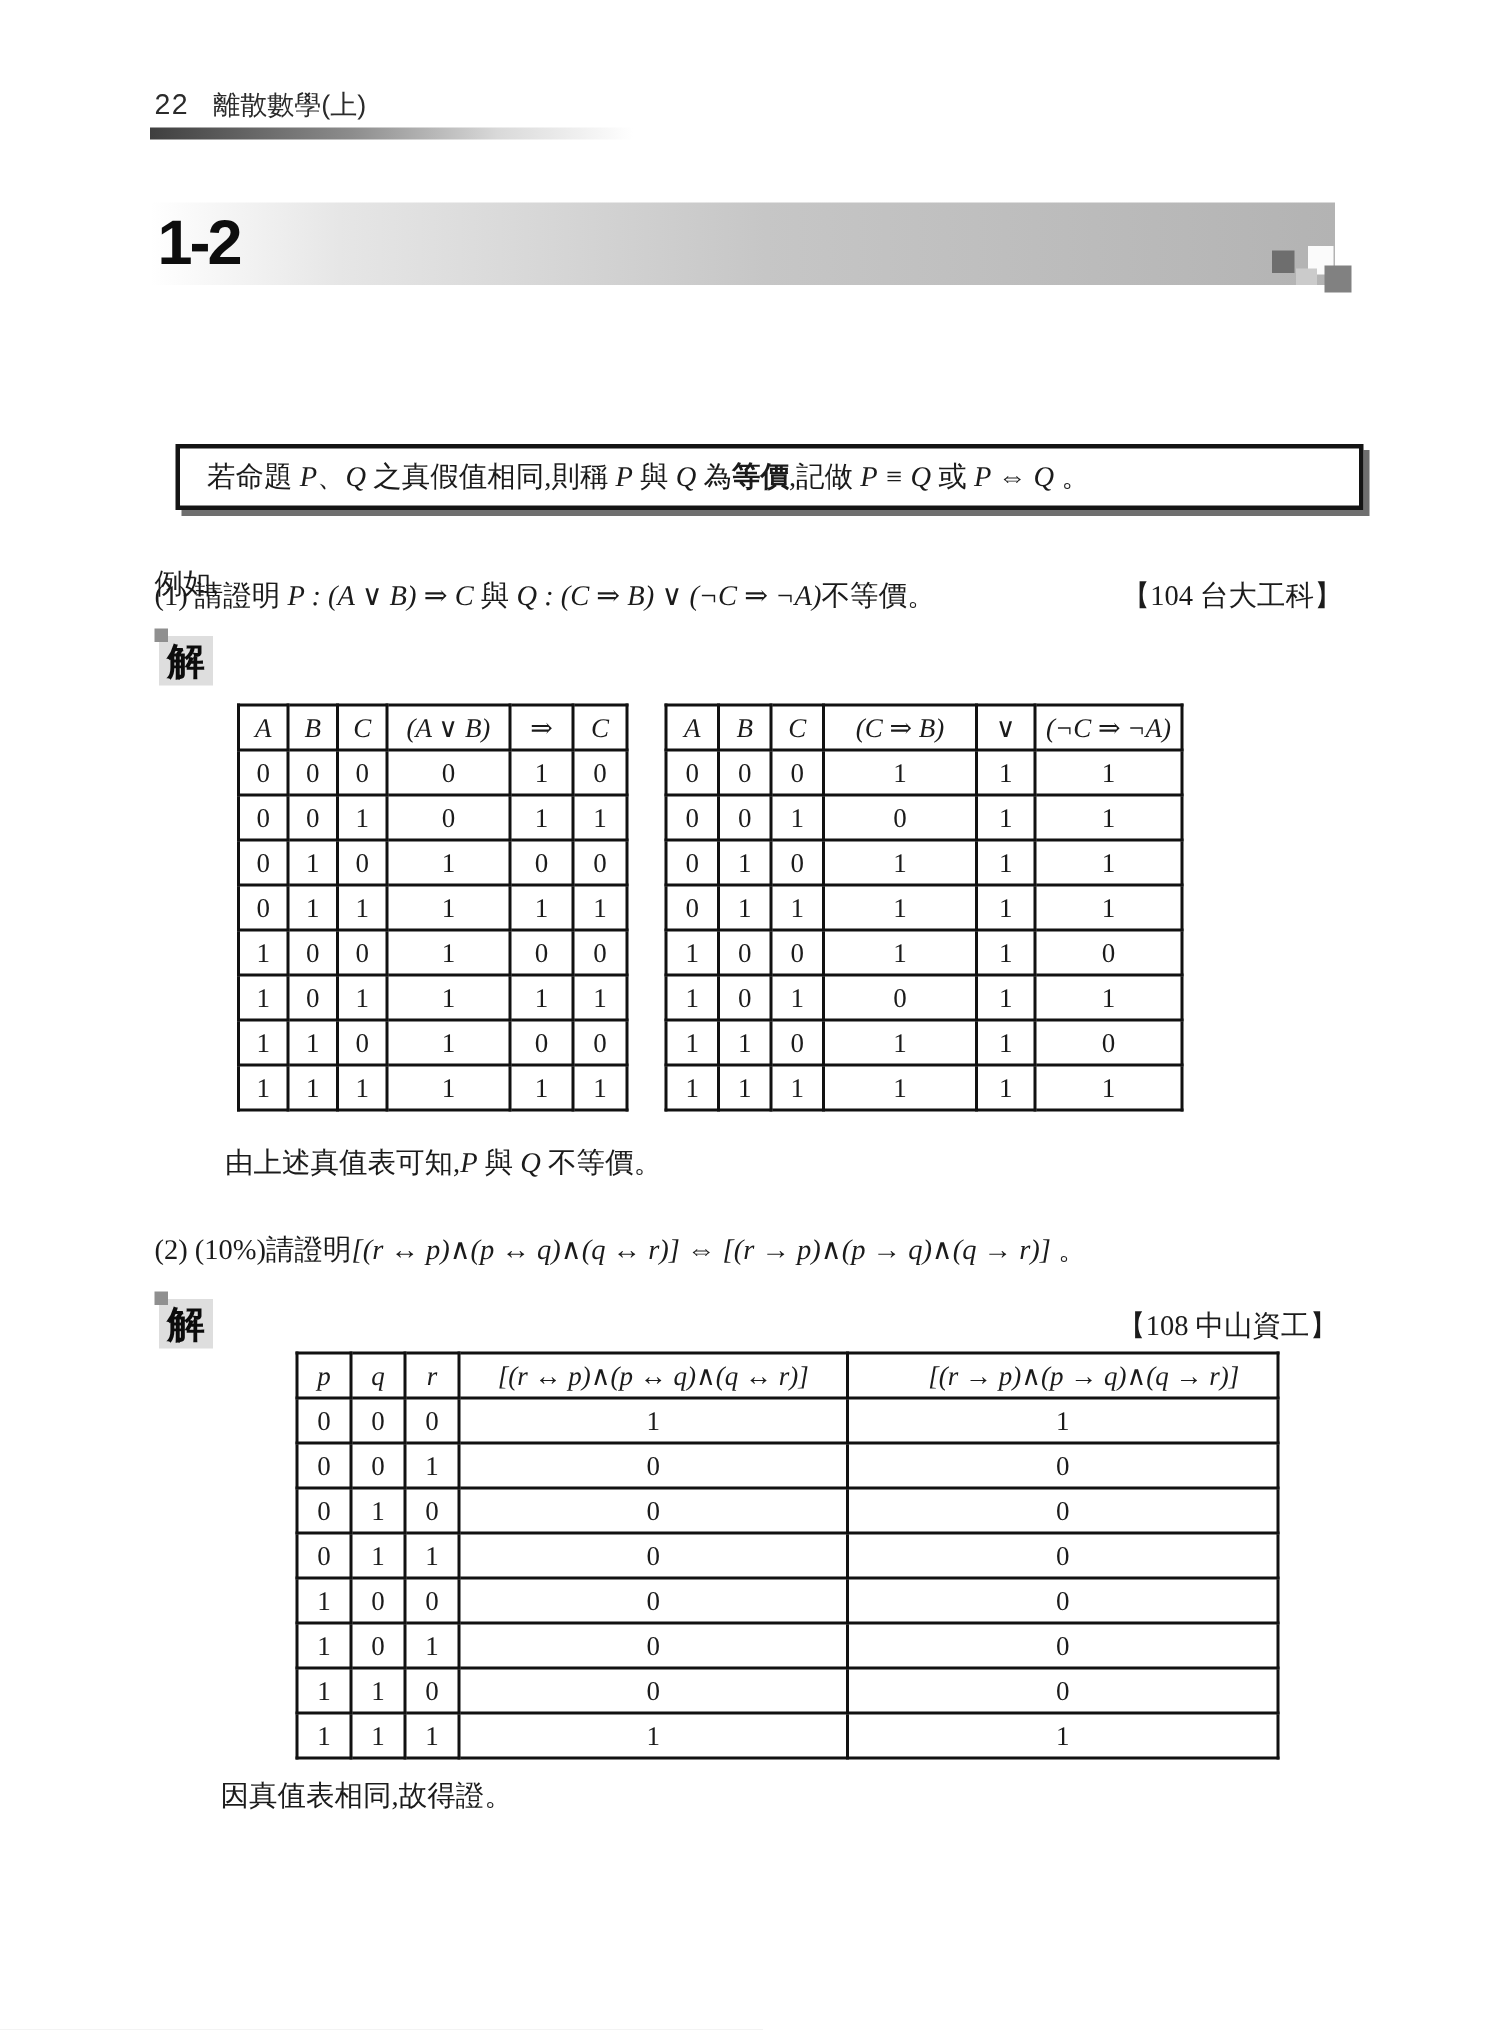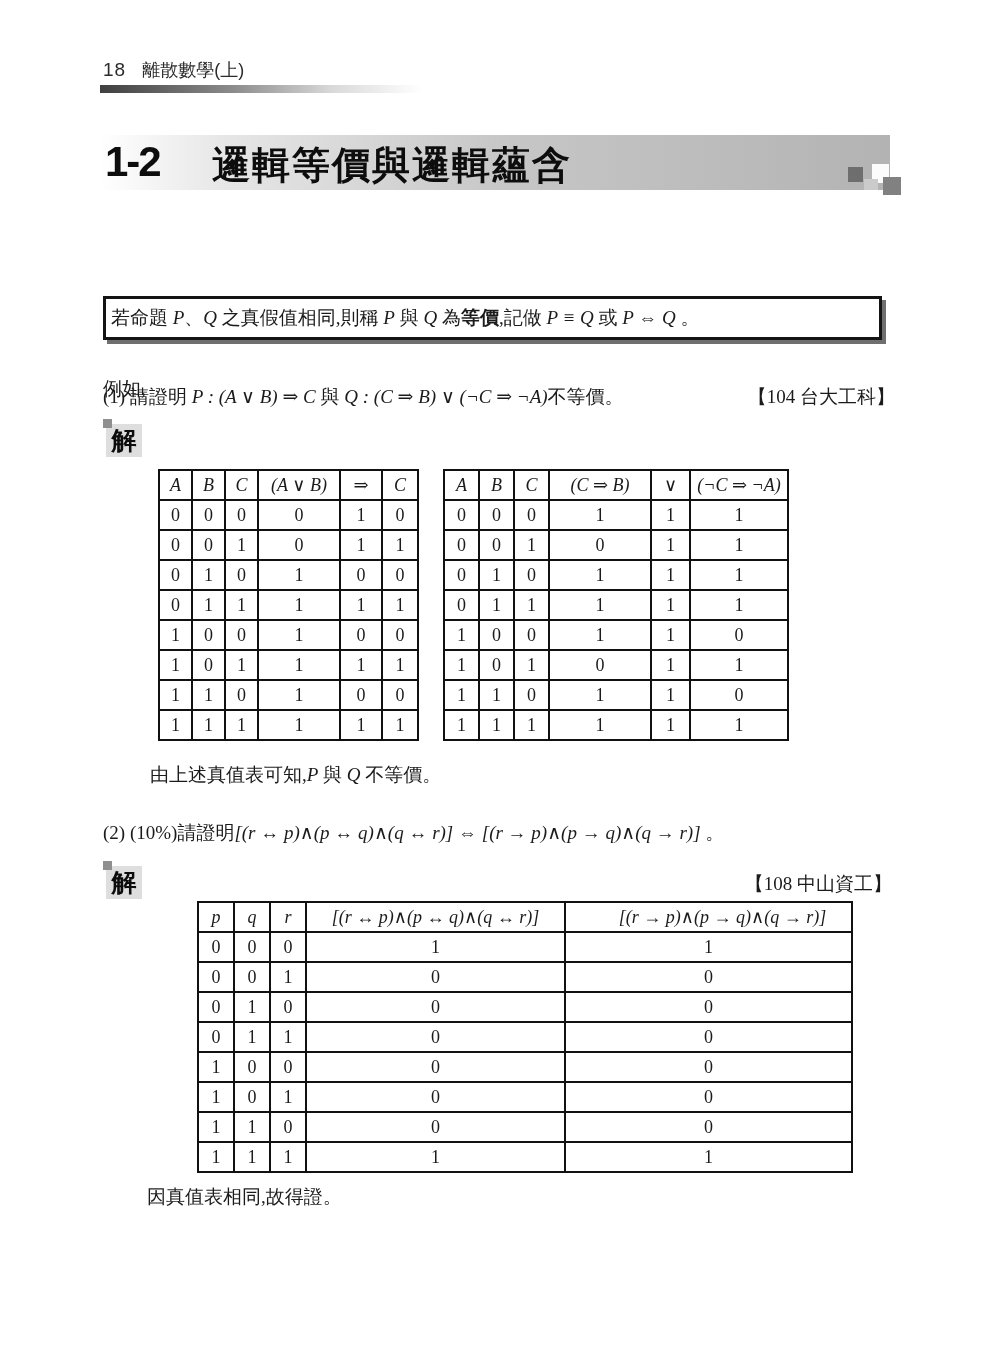--- a/index.html
+++ b/index.html
@@ -30,23 +30,23 @@
   .sq.l1 { left:764px; top:44px; width:14px; height:11px; background:#cbcbcb; }
   .sq.m1 { left:783px; top:42px; width:18px; height:18px; background:#818181; }
 
   
   .sub-banner { position:absolute; left:100px; top:250px; width:790px; height:40px; display:flex; align-items:center;
     background:linear-gradient(to right,#a3a3a3 0%,#c2c2c2 30%,#e9e9e9 65%,#ffffff 92%); }
   .sub-heading { padding-left:12px; font-family:"Liberation Sans","DejaVu Sans",sans-serif;
     font-weight:bold; font-size:23px; color:#0f0f0f; }
 
   
-  .def-box { position:absolute; left:103px; top:296px; width:768px; height:38px;
+  .def-box { position:absolute; left:117px; top:296px; width:768px; height:38px;
     border:3px solid #141414; box-shadow:4px 4px 0 #6f6f6f; background:#ffffff;
-    display:flex; align-items:center; padding-left:5px; font-size:19px; }
+    display:flex; align-items:center; padding-left:18px; font-size:19px; }
   .math { font-style:italic; font-family:"Liberation Serif","DejaVu Serif",serif; }
   .bold { font-weight:bold; }
 
   .body-text { position:absolute; font-size:19px; }
   .example-intro { left:103px; top:376px; }
   .problem-line { left:103px; top:384px; width:792px; display:flex; justify-content:space-between; }
   .problem2-line { left:103px; top:820px; width:792px; }
   .conclusion-1 { left:150px; top:762px; }
   .conclusion-2 { left:147px; top:1184px; }
   .source-tag { white-space:nowrap; }
@@ -80,28 +80,27 @@
   #table3 th:nth-child(1),#table3 th:nth-child(2),#table3 th:nth-child(3) { width:34px; }
   #table3 th:nth-child(4) { width:257px; }
   #table3 th:nth-child(5) { width:257px;padding-left:28px; }
 </style>
 </head>
 <body>
 
 <div class="page">
 
   <div class="running-head">
-    <span class="pagenum">18</span>
+    <span class="pagenum">22</span>
     <span class="booktitle">離散數學(上)</span>
   </div>
   <div class="head-rule"></div>
 
   <div class="section-banner">
     <span class="section-number">1-2</span>
-    <span class="section-title">邏輯等價與邏輯蘊含</span>
     <span class="sq d1"></span>
     <span class="sq w1"></span>
     <span class="sq l1"></span>
     <span class="sq m1"></span>
   </div>
 
 
   <div class="def-box">
     <span>
       <span>若命題 </span><span class="math">P</span><span>、</span><span class="math">Q</span><span> 之真假值相同,則稱 </span><span class="math">P</span><span> 與 </span><span class="math">Q</span><span> 為</span><span class="bold">等價</span><span>,記做 </span><span class="math">P ≡ Q</span><span> 或 </span><span class="math">P ⇔ Q</span><span> 。</span>

